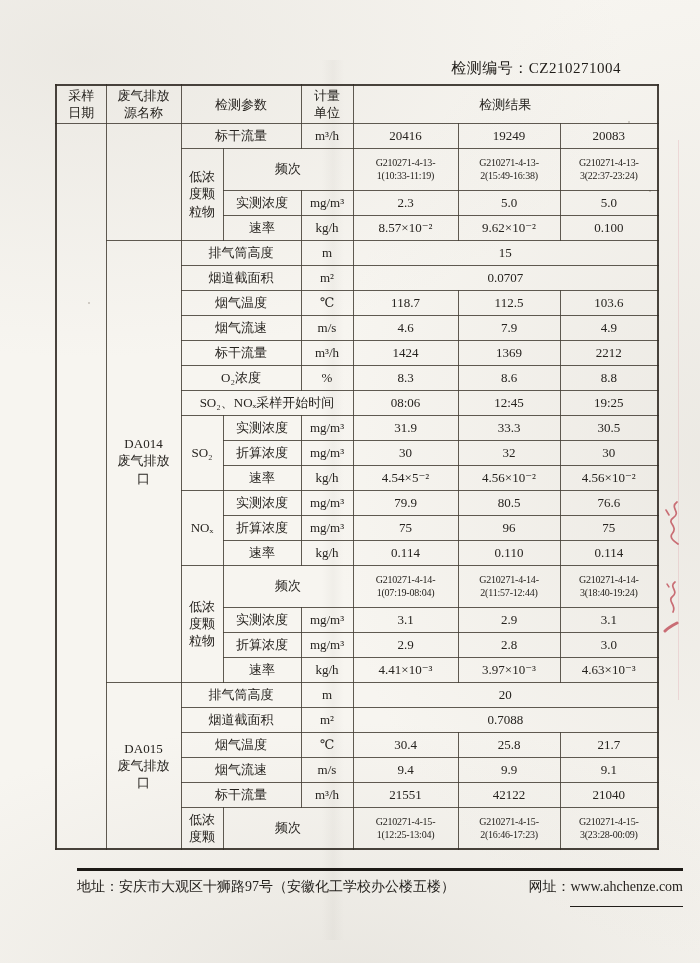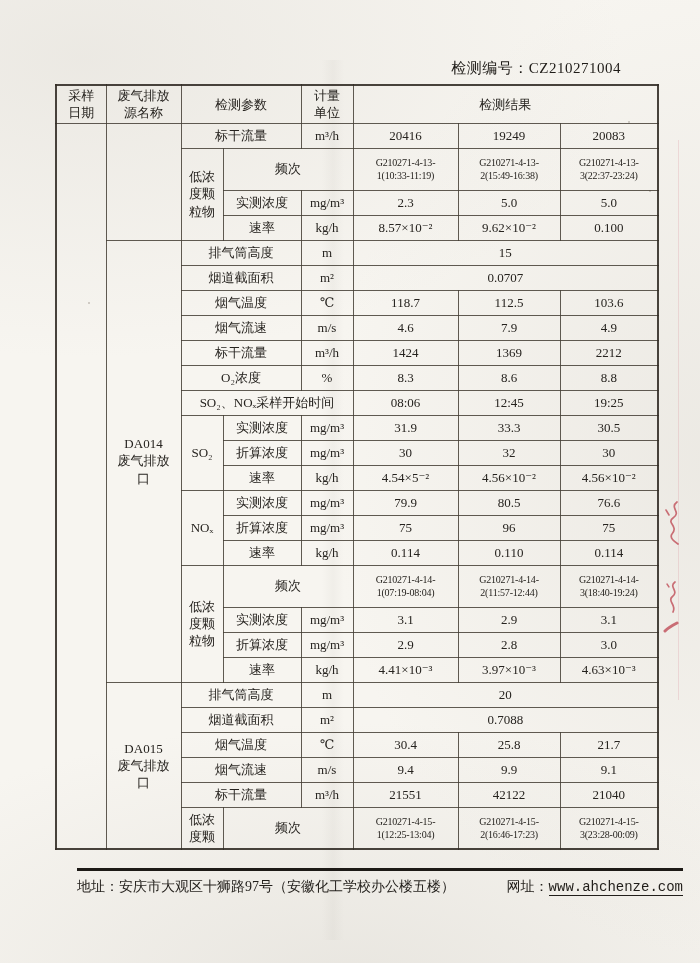--- a/index.html
+++ b/index.html
@@ -41,21 +41,21 @@
   tbody tr.tall{height:42px;}
   td.sm{font-size:10px;letter-spacing:-.2px;}
   .footer{
     position:absolute;left:55px;top:868px;width:606px;margin-left:22px;
   }
   .footer-rule{height:3px;background:#1d1a16;margin-bottom:5px;}
   .footer-row{
     display:flex;justify-content:space-between;align-items:baseline;
     font-size:14px;line-height:1.55;color:#211e1a;
   }
-  .footer .url{border-bottom:1px solid #211e1a;padding-bottom:0px;font-family:Liberation Mono, monospace;}
+  .footer .url{border-bottom:1px solid #211e1a;padding-bottom:12px;}
   .footer .pageno{font-size:13px;letter-spacing:3px;margin-right:6px;}
   .pen{position:absolute;opacity:.78;}
   .pink-streak{
     position:absolute;left:678px;top:140px;width:1px;height:560px;
     background:rgba(214,128,140,.22);
   }
   .speck{position:absolute;width:2px;height:2px;border-radius:50%;background:rgba(120,113,102,.4);}
 </style>
 </head>
 <body>

